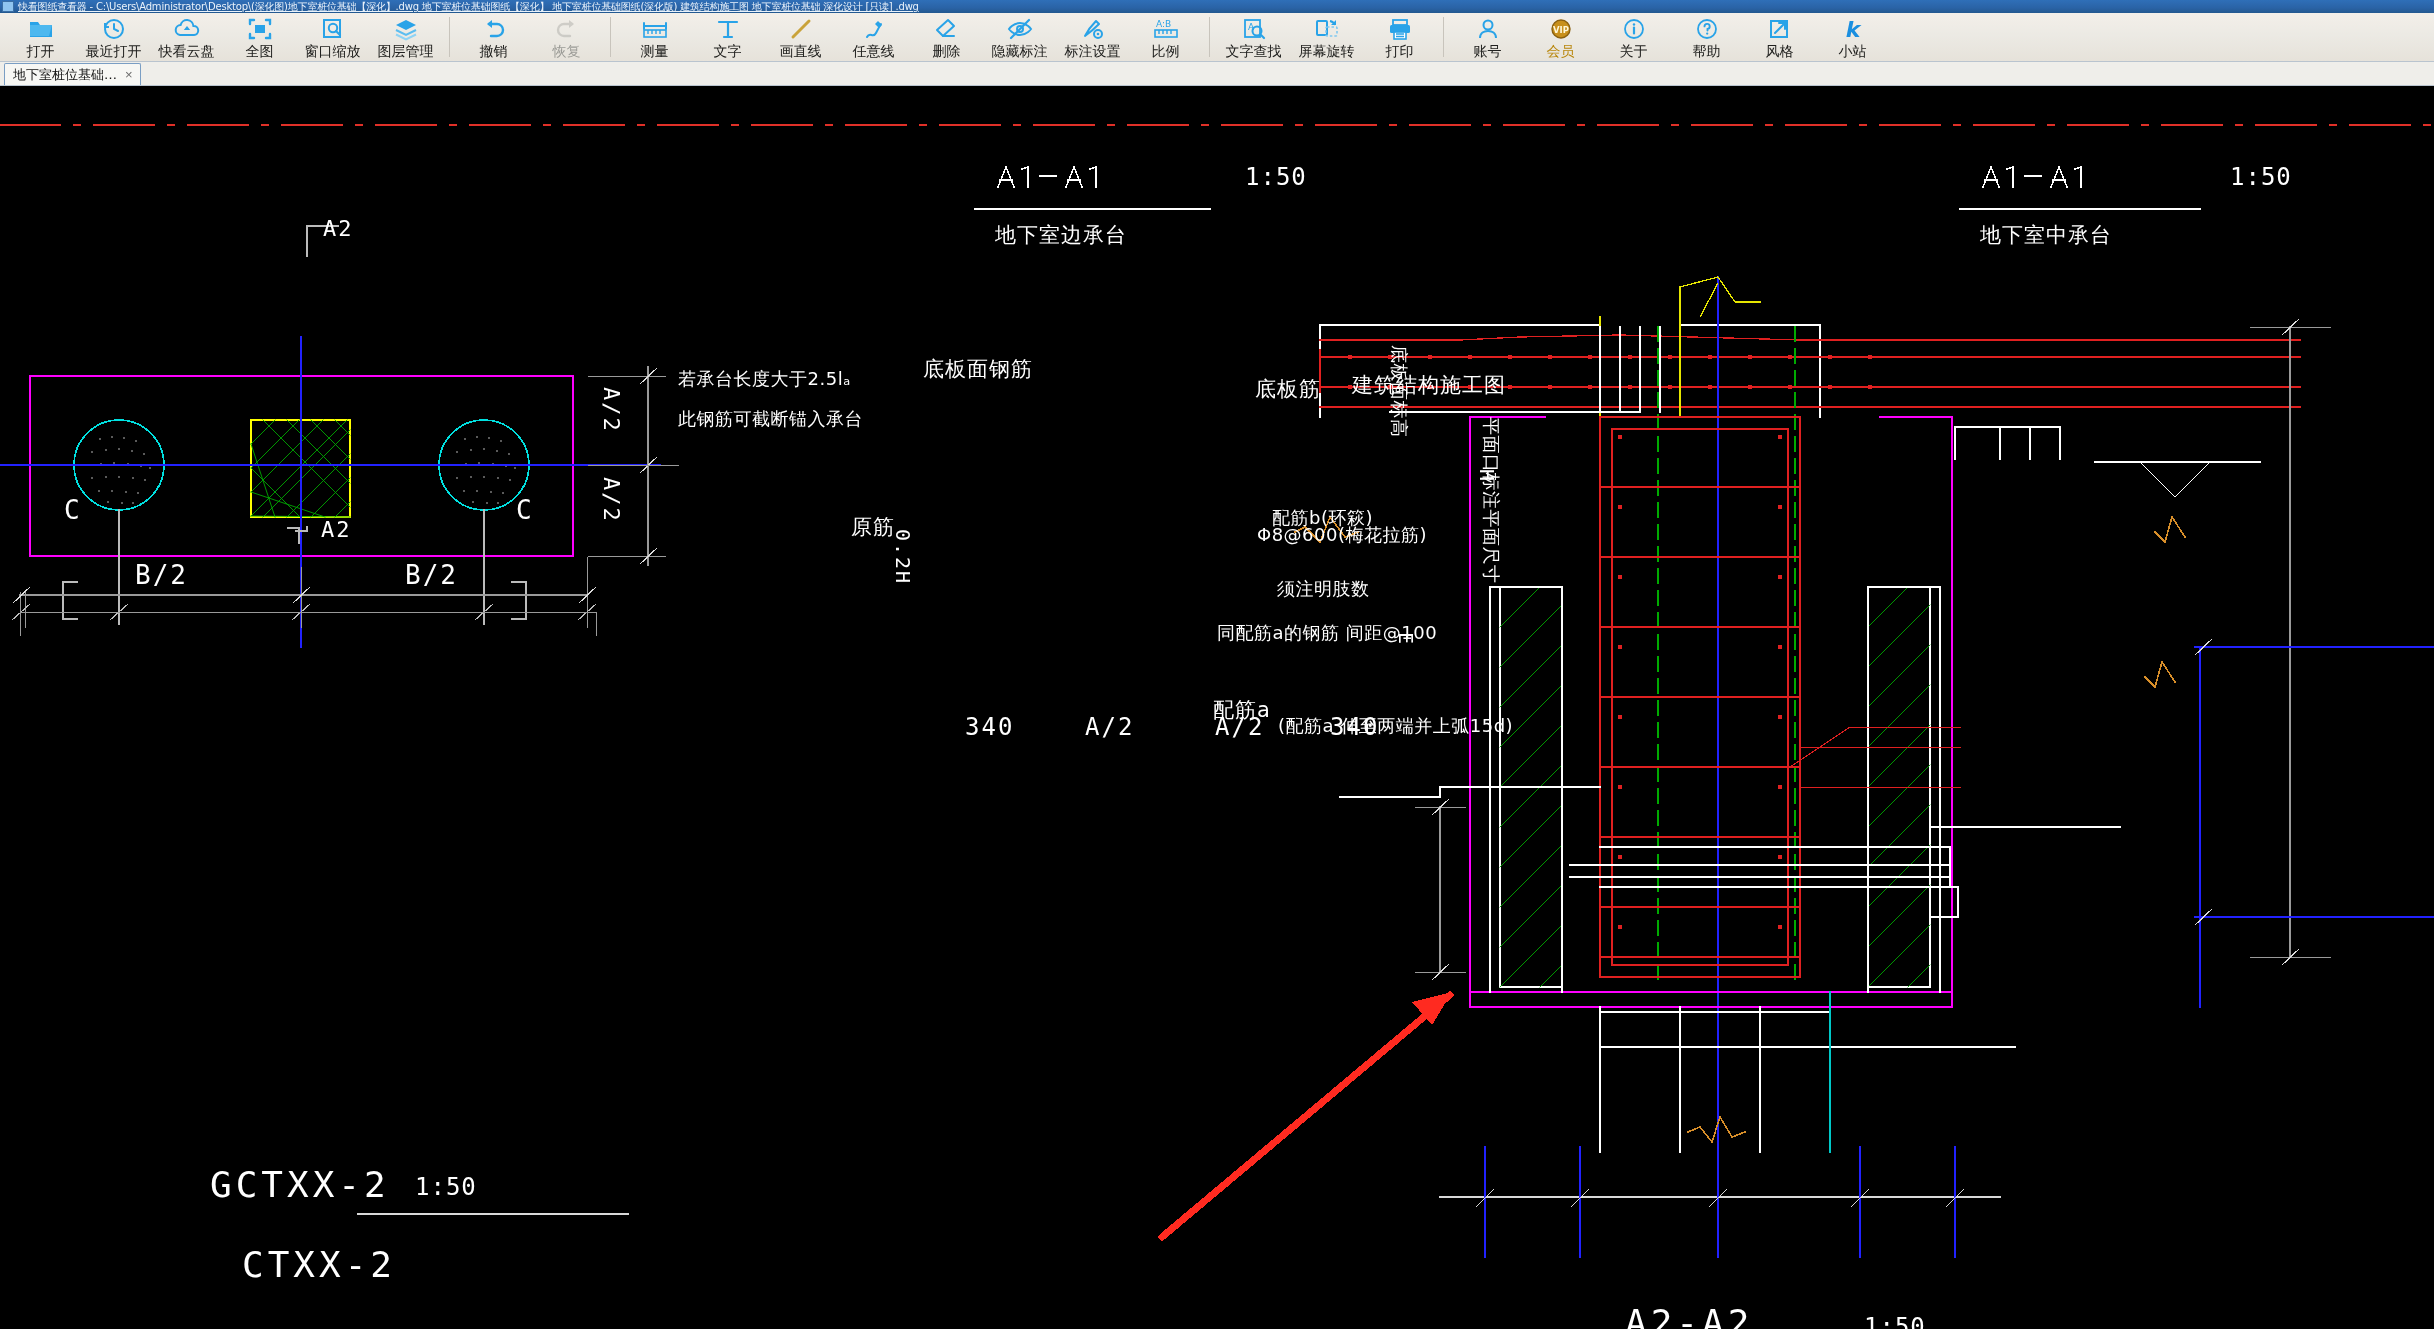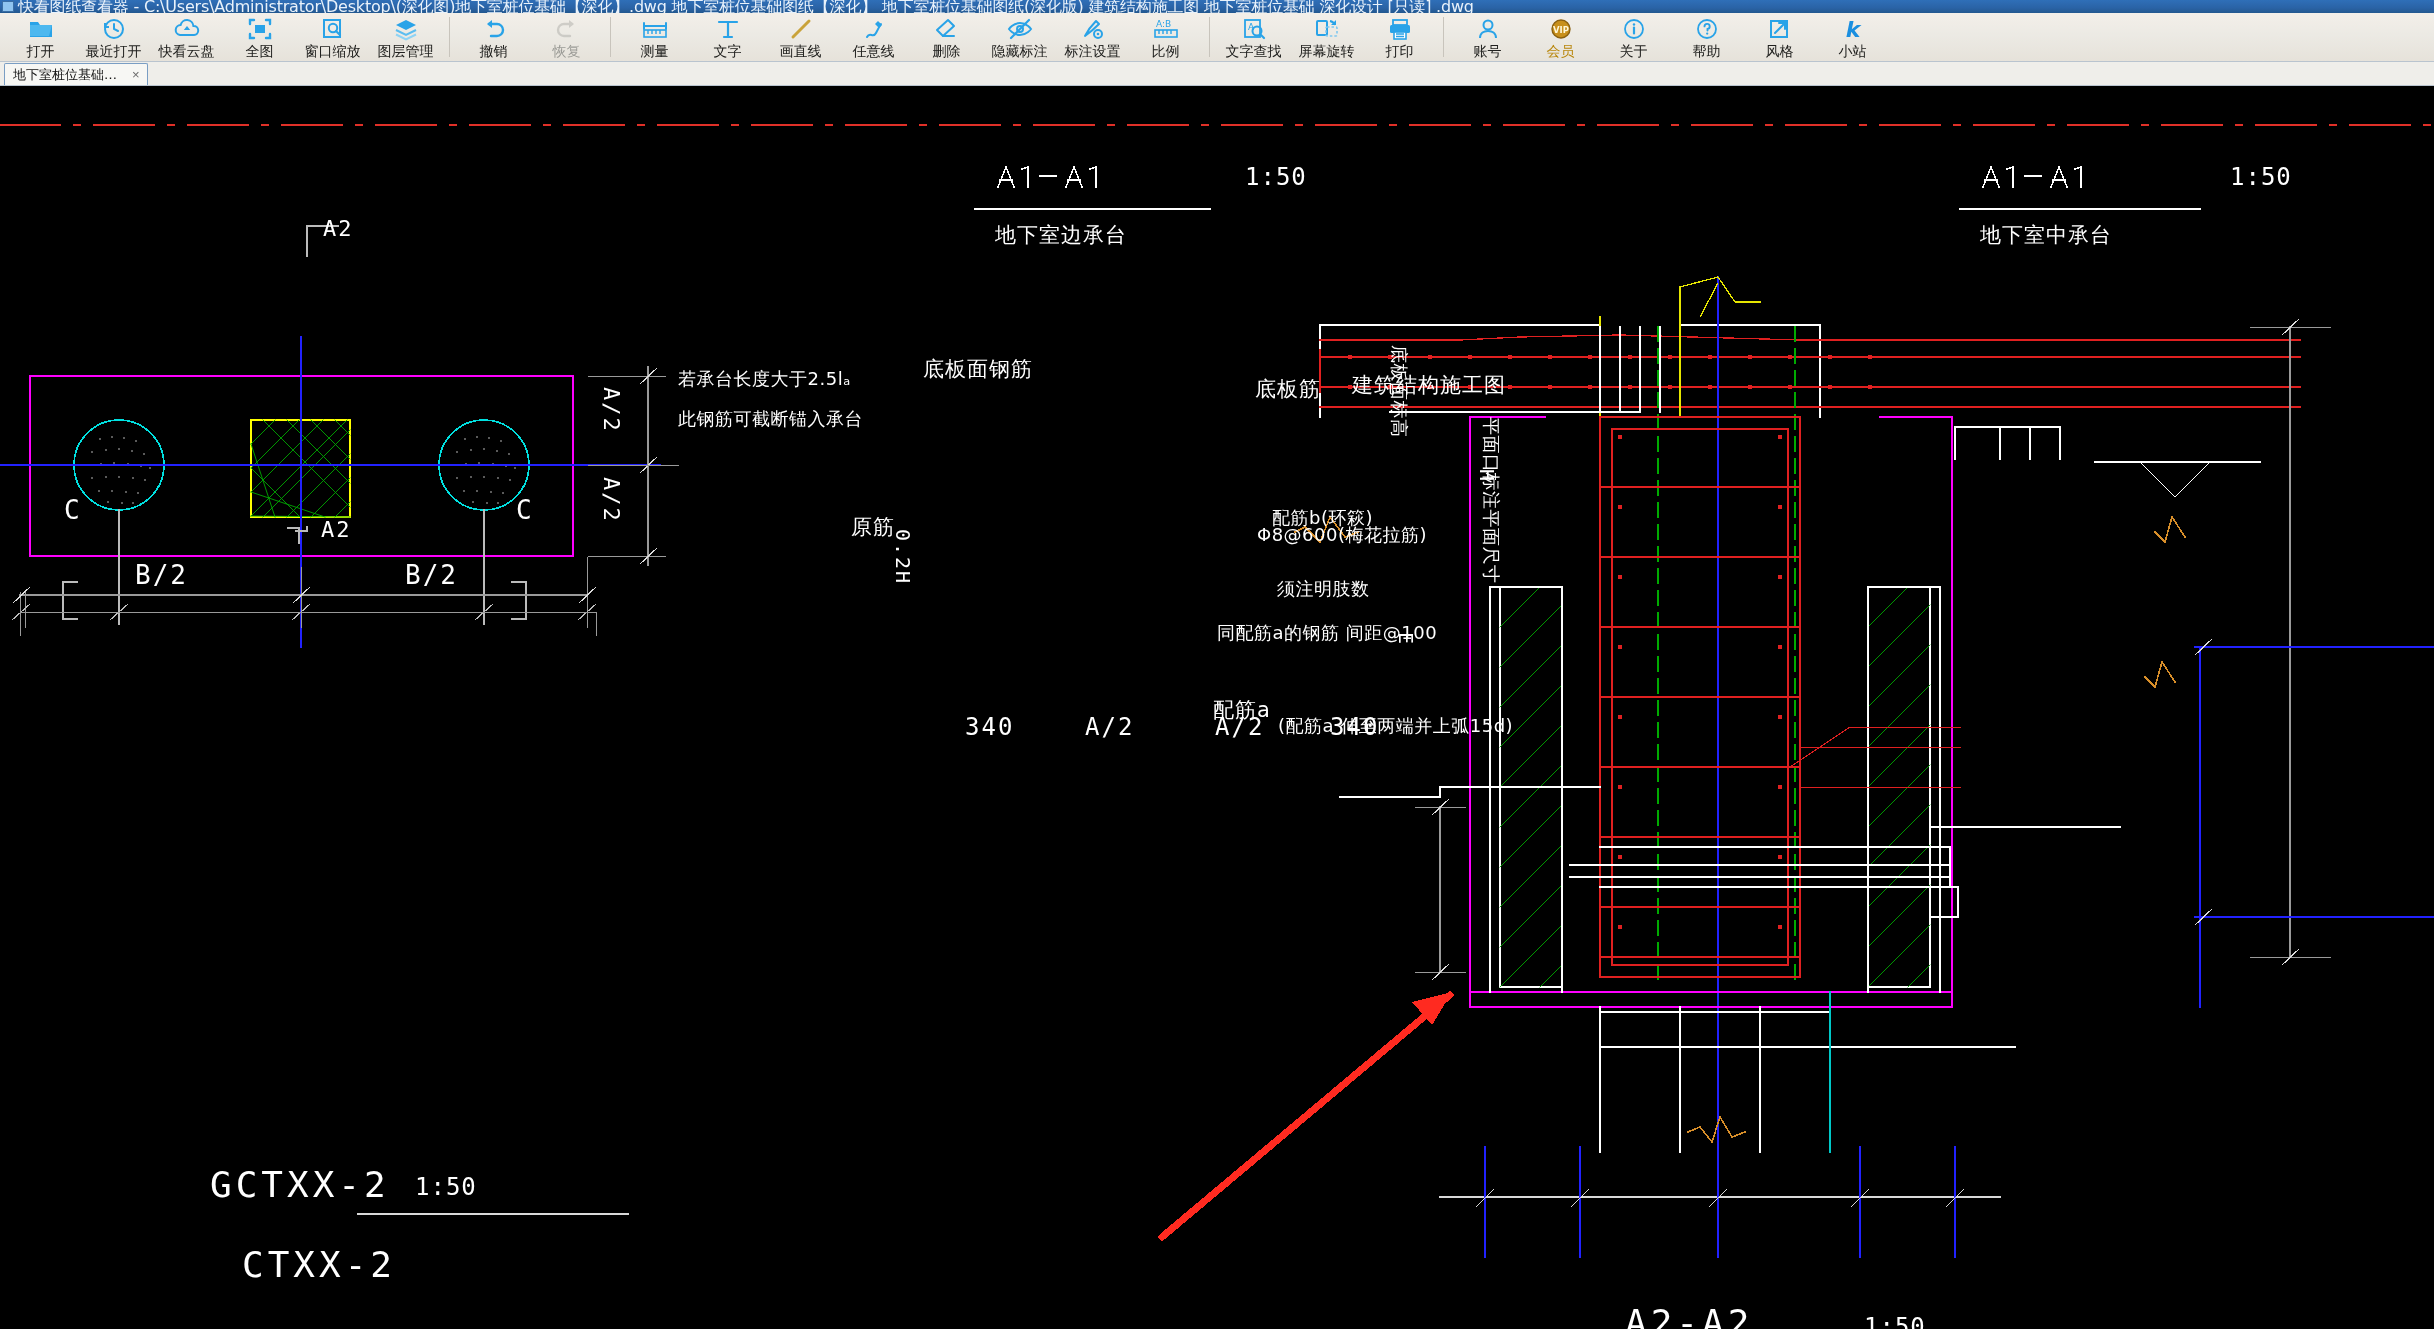--- a/index.html
+++ b/index.html
@@ -15,21 +15,21 @@
   .titlebar {
     position: absolute; left: 0; top: 0; width: 2434px; height: 13px;
     background: linear-gradient(180deg,#2f6fb8 0%, #2a63a6 60%, #23588f 100%);
     display: flex; align-items: center; overflow: hidden;
   }
   .titlebar .tb-icon {
     width: 12px; height: 11px; margin-left: 2px; margin-right: 4px;
     background: #8fc4f0; border: 1px solid #3a6ea5; flex: 0 0 auto;
   }
   .titlebar .tb-text {
-    color: #e9f2fb; font-size: 16px; line-height: 11px;
+    color: #e9f2fb; font-size: 10px; line-height: 11px;
     white-space: nowrap; letter-spacing: -0.2px;
     font-family: "DejaVu Sans", sans-serif;
     text-decoration: underline;
   }
 
   
   .toolbar {
     position: absolute; left: 0; top: 13px; width: 2434px; height: 49px;
     background: linear-gradient(180deg,#f3efe9 0%, #eceae4 45%, #e6e2da 100%);
     border-bottom: 1px solid #b9c4cf;
@@ -60,21 +60,21 @@
   .tb-item.disabled .tb-ico svg { opacity: 0.38; }
 
   
   .tabstrip {
     position: absolute; left: 0; top: 62px; width: 2434px; height: 24px;
     background: #efeeea; border-bottom: 1px solid #b9c4cf;
     display: flex; align-items: flex-end; padding-left: 4px;
   }
   .doc-tab {
     height: 22px; display: flex; align-items: center;
-    padding: 0 6px 0 8px; gap: 14px;
+    padding: 0 6px 0 8px; gap: 7px;
     background: #f7f7f4;
     border: 1px solid #7a9ec4; border-bottom: none;
     border-radius: 2px 2px 0 0;
     cursor: pointer;
   }
   .doc-tab-label {
     font-size: 13px; color: #111; white-space: nowrap;
     font-family: "DejaVu Sans", sans-serif;
   }
   .doc-tab-close {

